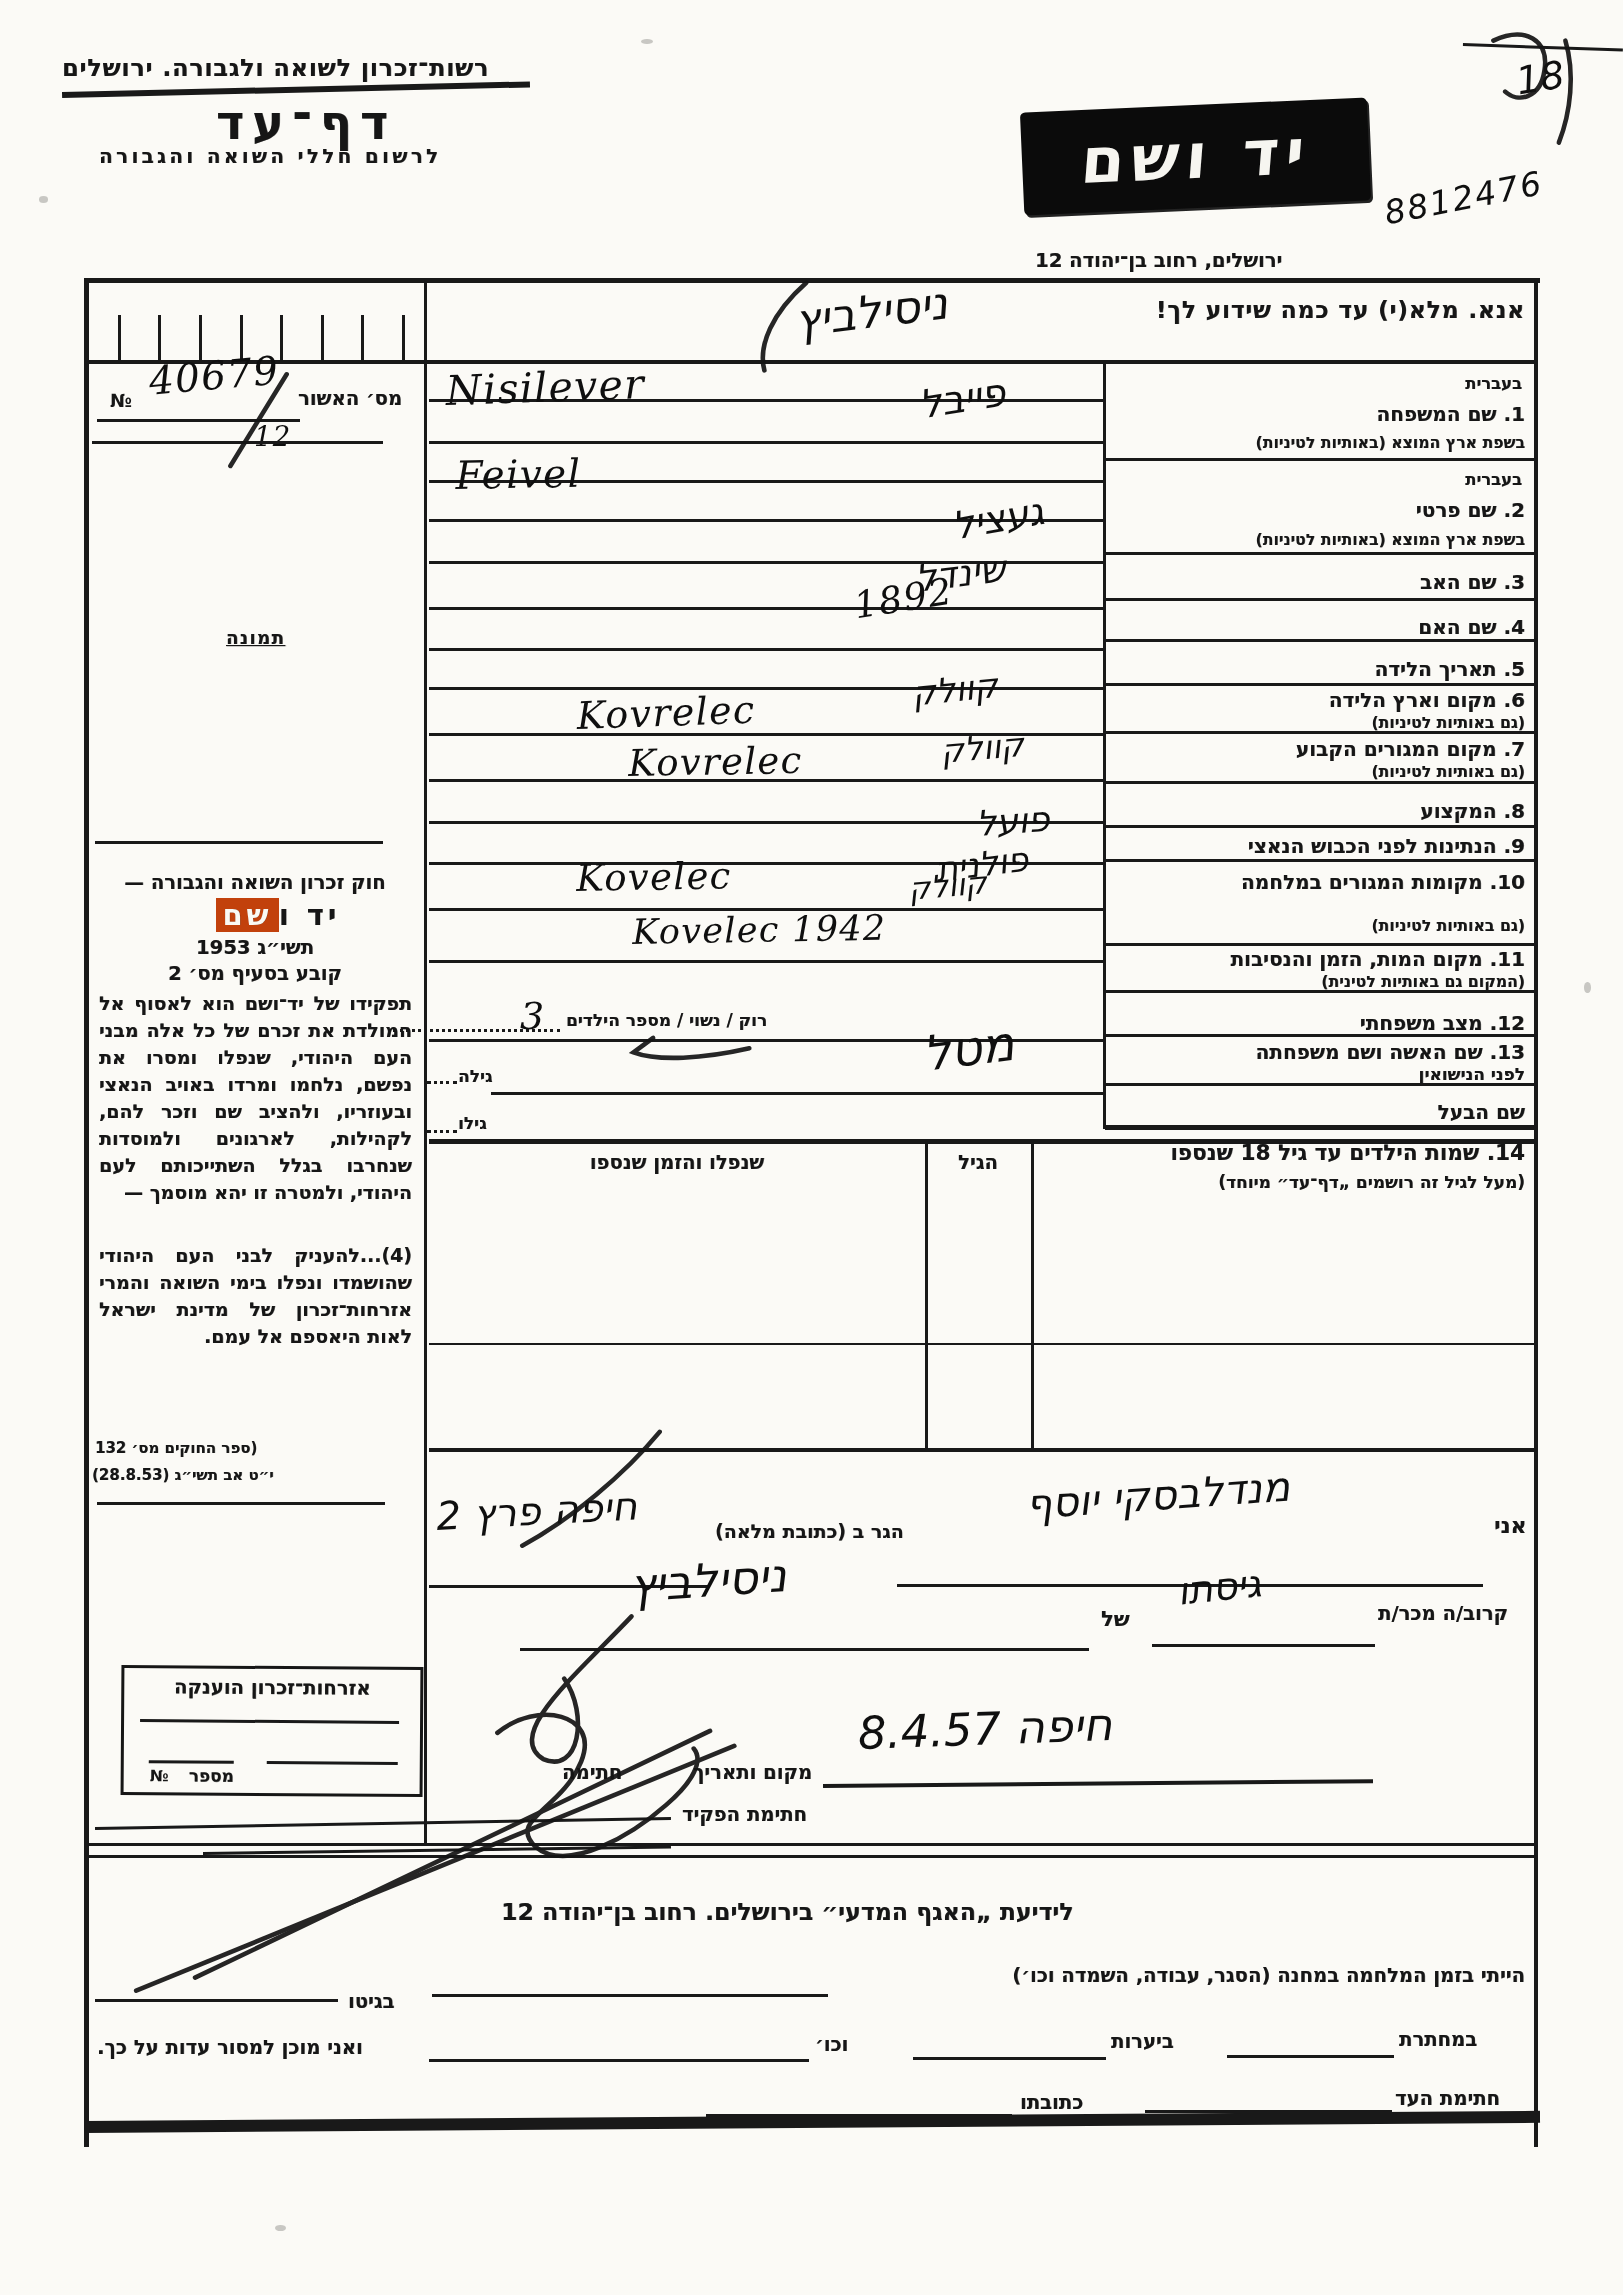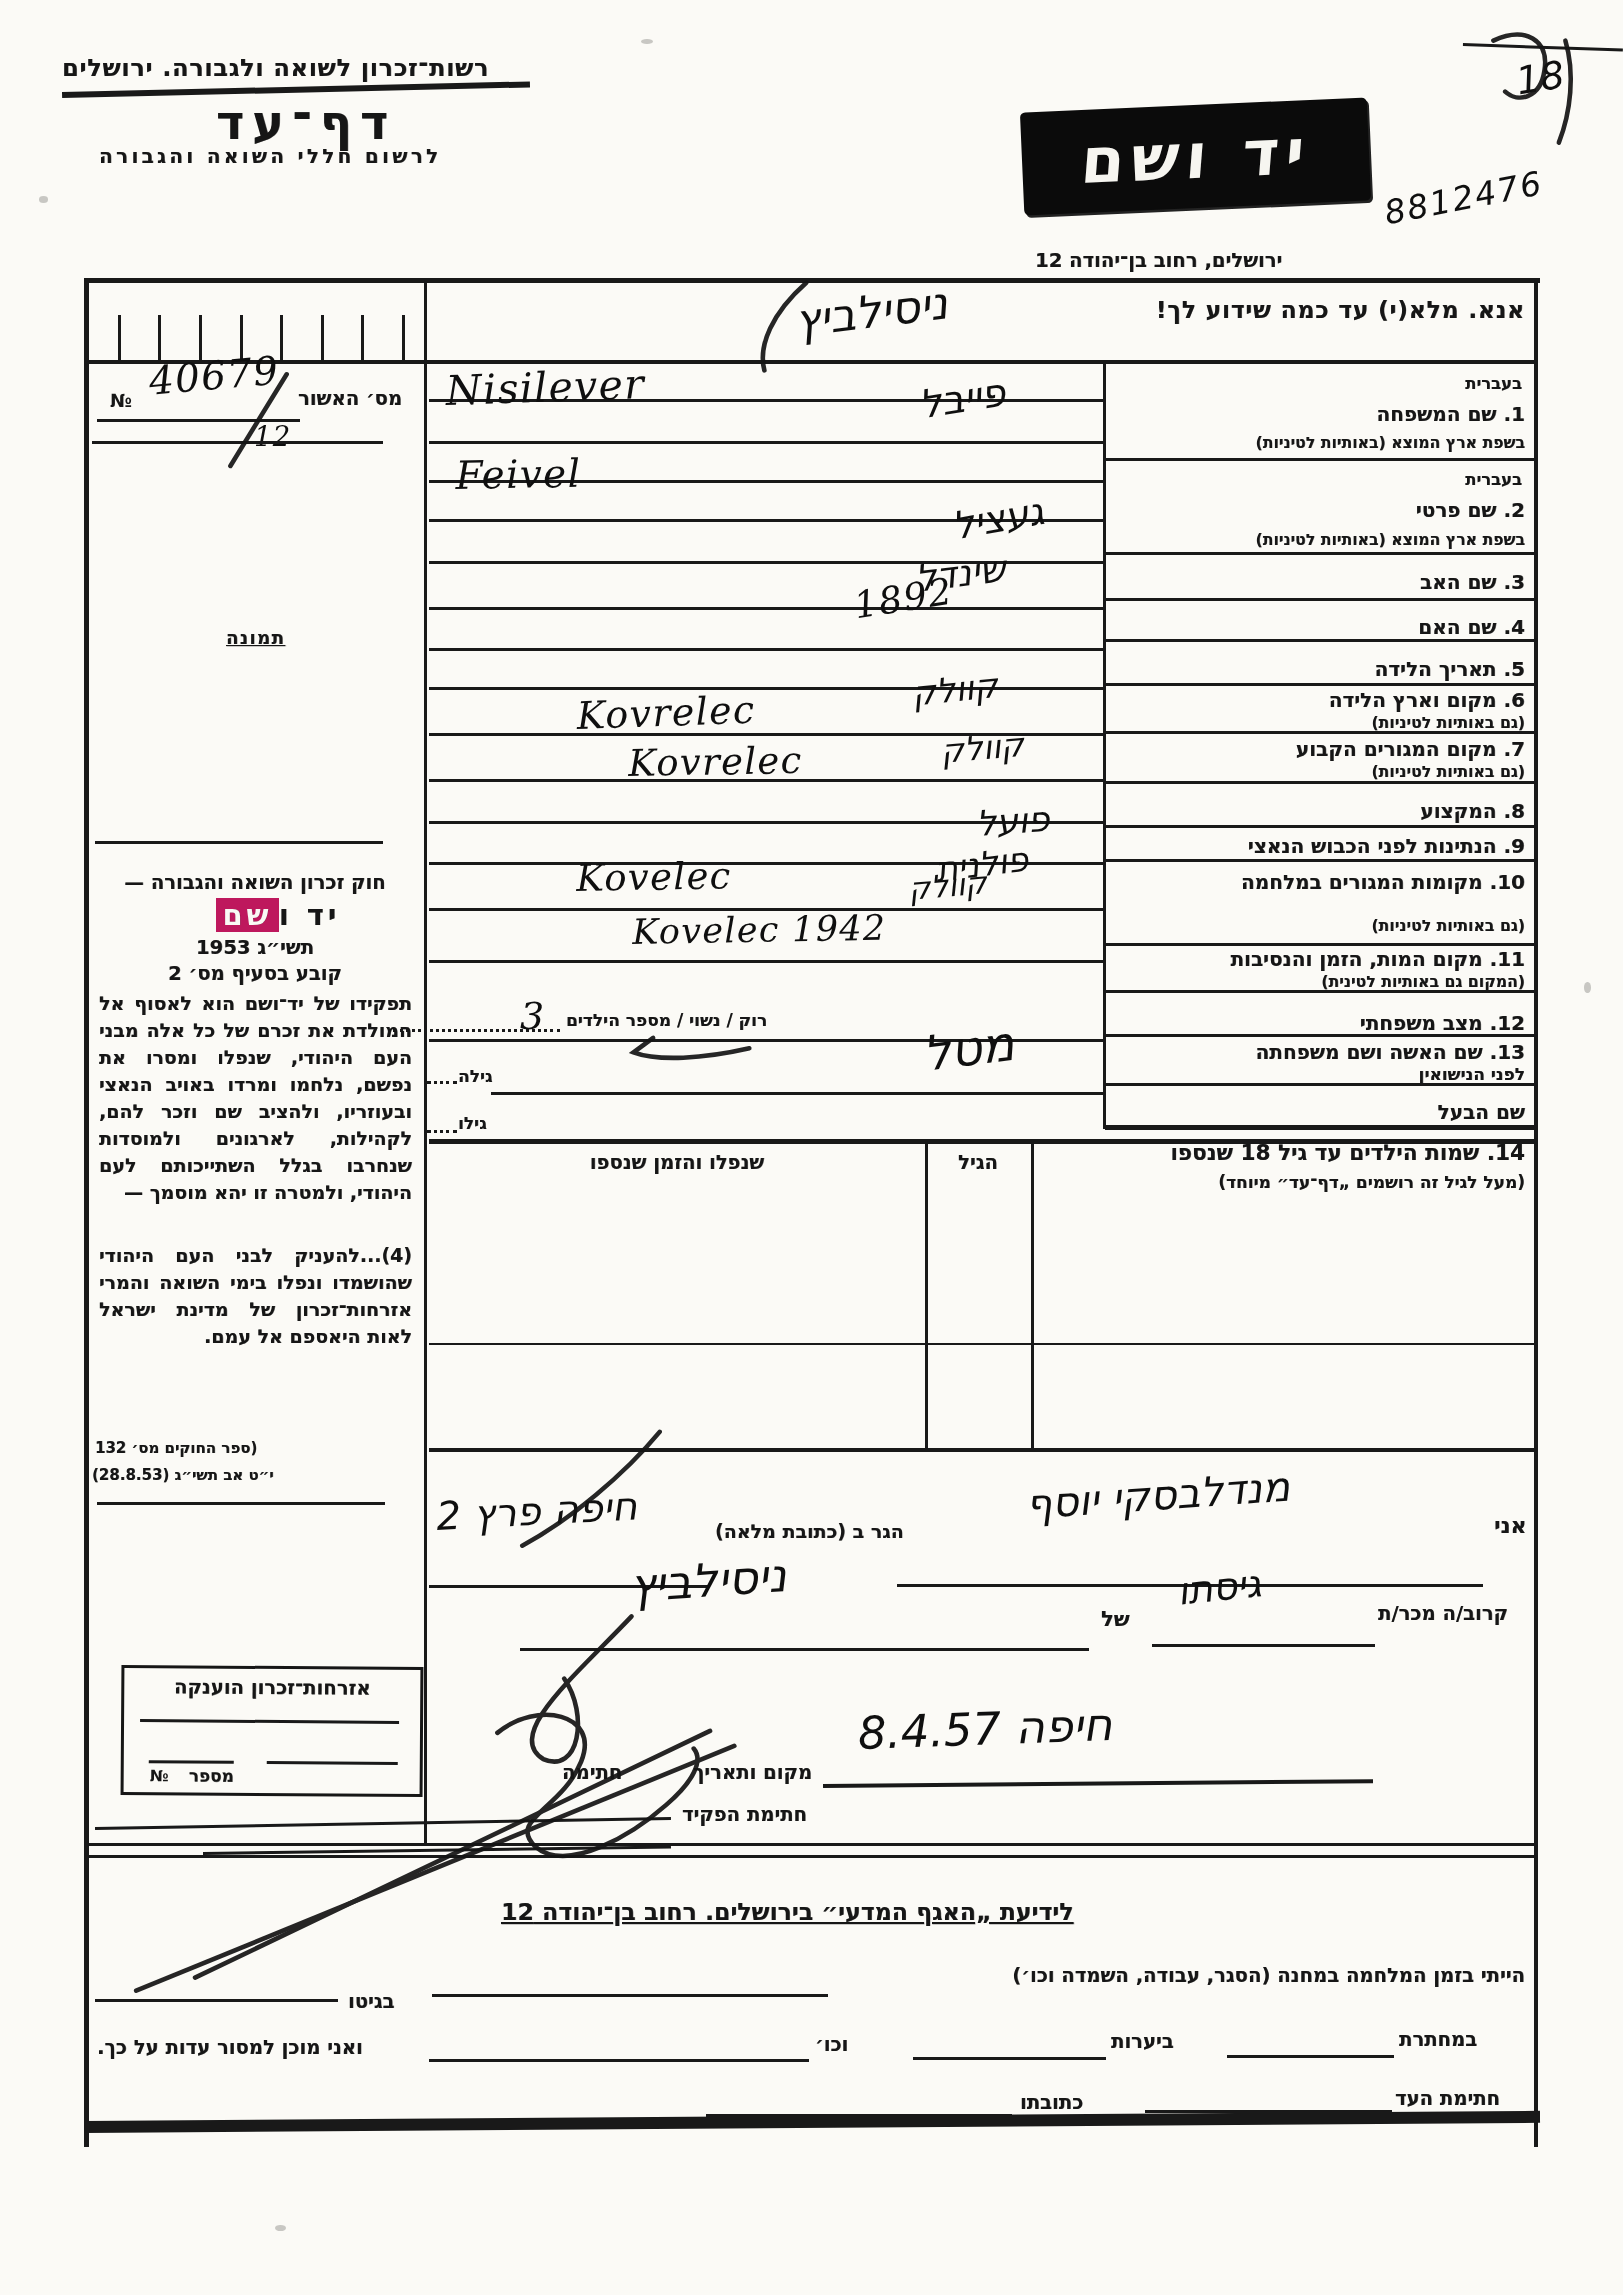--- a/index.html
+++ b/index.html
@@ -194,21 +194,21 @@
     <div class="hl" style="left:429px;top:1343px;width:1108px;height:2px;"></div>
     <div class="hl" style="left:429px;top:1448px;width:1108px;height:3.9px;"></div>
     <div class="t ctr" style="left:429px;top:1151px;width:496px;font-size:19.6px;white-space:normal;">שנפלו והזמן שנספו</div>
     <div class="t ctr" style="left:925px;top:1151px;width:106px;font-size:19.6px;white-space:normal;">הגיל</div>
   </div>
 
   <div class="hl" style="left:95px;top:841px;width:288px;"></div>
   <div>
     <div class="t ctr" style="left:98px;top:871px;width:314px;font-size:19.6px;white-space:normal;">חוק זכרון השואה והגבורה —</div>
     <div class="t ctr" style="left:98px;top:898px;width:314px;font-size:29px;letter-spacing:3.9px;white-space:normal;">
-      <span>יד ו</span><span style="background:#be185d;color:#faf9f4;padding:0 6.5px;margin-left:46px;">שם</span>
+      <span>יד ו</span><span style="background:#c2410c;color:#faf9f4;padding:0 6.5px;margin-left:46px;">שם</span>
     </div>
     <div class="t ctr" style="left:98px;top:936px;width:314px;font-size:19.6px;white-space:normal;">תשי״ג 1953</div>
     <div class="t ctr" style="left:98px;top:962px;width:314px;font-size:19.6px;white-space:normal;">קובע בסעיף מס׳ 2</div>
     <div class="t tw" style="left:99px;top:990px;width:313px;font-size:19px;line-height:27px;text-align:justify;">תפקידו של יד־ושם הוא לאסוף אל המולדת את זכרם של כל אלה מבני העם היהודי, שנפלו ומסרו את נפשם, נלחמו ומרדו באויב הנאצי ובעוזריו, ולהציב שם וזכר להם, לקהילות, לארגונים ולמוסדות שנחרבו בגלל השתייכותם לעם היהודי, ולמטרה זו יהא מוסמך —</div>
     <div class="t tw" style="left:99px;top:1242px;width:313px;font-size:19px;line-height:27px;text-align:justify;">(4)...להעניק לבני העם היהודי שהושמדו ונפלו בימי השואה והמרי אזרחות־זכרון של מדינת ישראל לאות היאספם אל עמם.</div>
     <div class="t" style="left:95px;top:1439px;font-size:15px;">(ספר החוקים מס׳ 132</div>
     <div class="t" style="left:92px;top:1466px;font-size:15px;">י״ט אב תשי״ג (28.8.53)</div>
   </div>
   <div class="hl" style="left:97px;top:1502px;width:288px;"></div>
 
@@ -259,21 +259,21 @@
 
 
   <div class="hw rot" style="left:857px;top:1707px;font-size:45px;transform:rotate(-2deg);">חיפה 8.4.57</div>
   <div class="hl rot" style="left:823px;top:1784px;width:550px;height:3.9px;transform:rotate(-0.5deg);"></div>
   <div class="t" style="left:693px;top:1761px;font-size:19.6px;">מקום ותאריך</div>
   <div class="t" style="left:562px;top:1761px;font-size:19.6px;">חתימה</div>
   <div class="t" style="left:682px;top:1803px;font-size:19.6px;">חתימת הפקיד</div>
   <div class="hl rot" style="left:95px;top:1827px;width:576px;transform:rotate(-1deg);"></div>
   <div class="hl rot" style="left:203px;top:1852px;width:468px;transform:rotate(-0.8deg);"></div>
 
-  <div class="t" style="left:501px;top:1898px;font-size:23.6px;text-decoration:underline;">לידיעת „האגף המדעי״ בירושלים. רחוב בן־יהודה 12</div>
+  <div class="t" style="left:501px;top:1898px;font-size:23.6px;">לידיעת „האגף המדעי״ בירושלים. רחוב בן־יהודה 12</div>
 
   <div class="t" style="right:98px;top:1964px;font-size:19.6px;">הייתי בזמן המלחמה במחנה (הסגר, עבודה, השמדה וכו׳)</div>
   <div class="hl" style="left:432px;top:1994px;width:396px;"></div>
   <div class="t" style="left:348px;top:1968px;font-size:19.6px;margin-top:22px;">בגיטו</div>
   <div class="hl" style="left:95px;top:1999px;width:243px;"></div>
 
   <div class="t" style="left:1399px;top:2028px;font-size:19.6px;">במחתרת</div>
   <div class="hl" style="left:1227px;top:2055px;width:167px;"></div>
   <div class="t" style="left:1111px;top:2030px;font-size:19.6px;">ביערות</div>
   <div class="hl" style="left:913px;top:2057px;width:193px;"></div>

